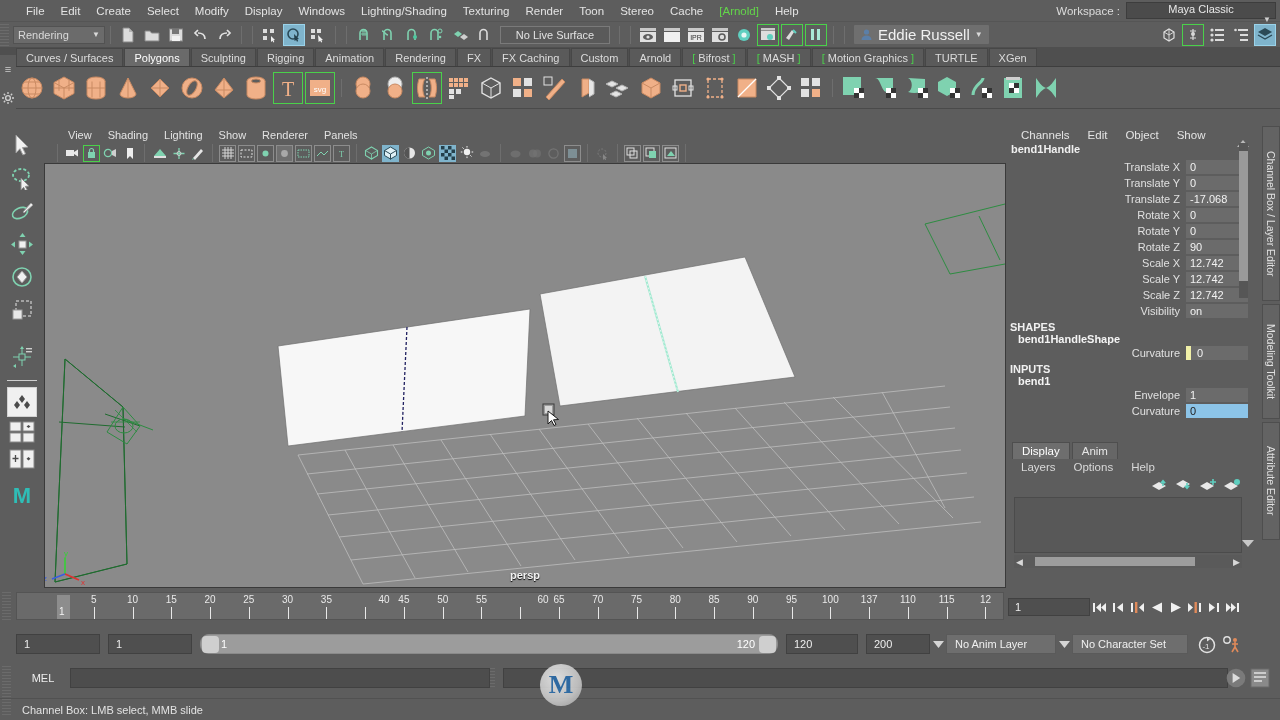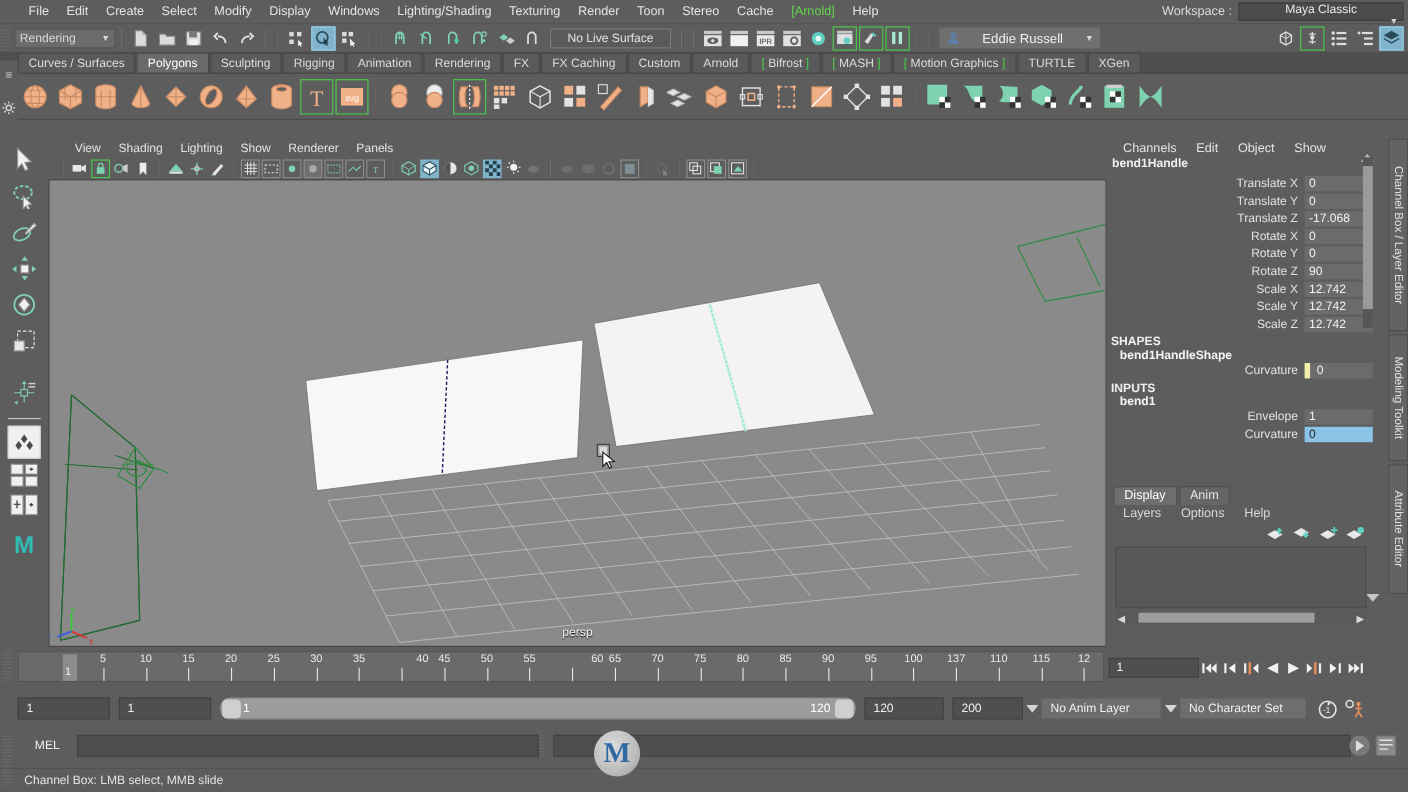--- a/index.html
+++ b/index.html
@@ -34,21 +34,21 @@
   .ibtn{ width:22px; height:22px; display:flex; align-items:center; justify-content:center;
      margin:0 1px; }
   .ibtn svg{ display:block; }
   .ibtn.on{ background:#7fb4cc; border:1px solid #9ad3ea; }
   .glow{ border:1px solid #4ad14a; }
   #liveSurface{ width:110px; height:18px; background:#5a5a5a; border:1px solid #7a7a7a;
      display:flex; align-items:center; justify-content:center; font-size:11px;
      color:#e2e2e2; margin:0 4px;}
   #userbox{ height:19px; background:#6f6f6f; display:flex; align-items:center;
      padding:0 6px; margin-left:4px; border-radius:1px;}
-  #userbox .nm{ margin:0 20px; font-size:12px; color:#f0f0f0;}
+  #userbox .nm{ margin:0 5px; font-size:15px; color:#f0f0f0;}
   #slRight{ margin-left:auto; display:flex; align-items:center; padding-right:3px;}
 
   
   #shelfTabs{ height:19px; background:#4f4f4f; display:flex; align-items:flex-end;
      padding-left:16px; border-bottom:1px solid #3e3e3e;}
   .stab{ height:18px; padding:0 9px; display:flex; align-items:center; font-size:11px;
      color:#dcdcdc; background:#5a5a5a; border:1px solid #474747; border-bottom:none;
      margin-right:1px; }
   .stab.active{ background:#6a6a6a; color:#fff; }
   .stab.brk{ color:#dcdcdc; }
@@ -76,21 +76,21 @@
   #vpMenu .mi{ padding:0 8px; font-size:11px; color:#e2e2e2; }
   #vpTools{ height:20px; display:flex; align-items:center; padding-left:8px; }
   .vib{ width:17px; height:17px; display:flex; align-items:center; justify-content:center;
      margin:0 1px; }
   .vib.sel{ background:#7fb4cc; }
   .vib.dim{ opacity:.38; }
   .vib.box{ border:1px solid #8d8d8d; }
   #vpCanvas{ position:absolute; left:0; top:37px; width:962px; height:425px;
      background:#8a8a8a; overflow:hidden; border:1px solid #3a3a3a; }
   #perspLabel{ position:absolute; left:50%; transform:translateX(-50%); bottom:6px;
-     font-size:11px; color:#f2f2f2; font-weight:normal; text-shadow:0 1px 1px #000;}
+     font-size:11px; color:#f2f2f2; font-weight:bold; text-shadow:0 1px 1px #000;}
 
   
   #rightPanel{ position:absolute; left:1006px; top:126px; width:256px; height:462px;
      background:#5d5d5d; }
   #cbMenu{ height:17px; display:flex; align-items:center; padding-left:6px; }
   #cbMenu .mi{ padding:0 9px; font-size:11.5px; color:#e4e4e4; }
   #cbNode{ height:14px; font-weight:bold; font-size:11px; color:#f0f0f0; padding-left:5px;
      background:#5d5d5d; }
   .chanrow{ display:flex; align-items:center; height:16px; }
   .chanlbl{ flex:1; text-align:right; padding-right:6px; font-size:11px; color:#e0e0e0; }
@@ -1188,20 +1188,24 @@
         <div class="chanlbl">Scale X</div>
         <div class="chanval">12.742</div>
       </div>
       <div class="chanrow">
         <div class="chanlbl">Scale Y</div>
         <div class="chanval">12.742</div>
       </div>
       <div class="chanrow">
         <div class="chanlbl">Scale Z</div>
         <div class="chanval">12.742</div>
+      </div>
+      <div class="chanrow">
+        <div class="chanlbl">Visibility</div>
+        <div class="chanval">on</div>
       </div>
     </div>
 
     <div class="sectionhdr">SHAPES</div>
     <div class="subnode">bend1HandleShape</div>
     <div class="chanrow">
       <div class="chanlbl">Curvature</div>
       <div class="chanval" style="position:relative">
         <span style="position:absolute;left:0;top:0;width:5px;height:14px;background:#f0f0a8"></span>
         <span style="margin-left:7px">0</span>

